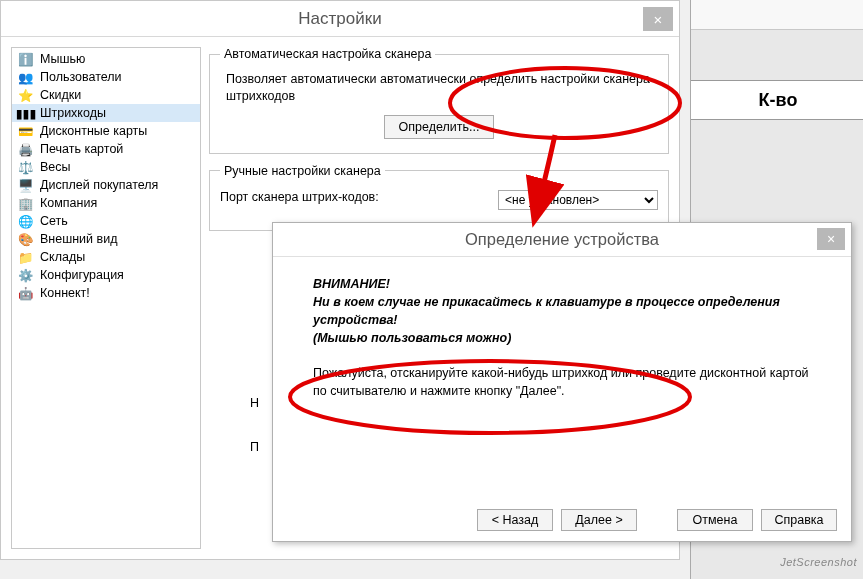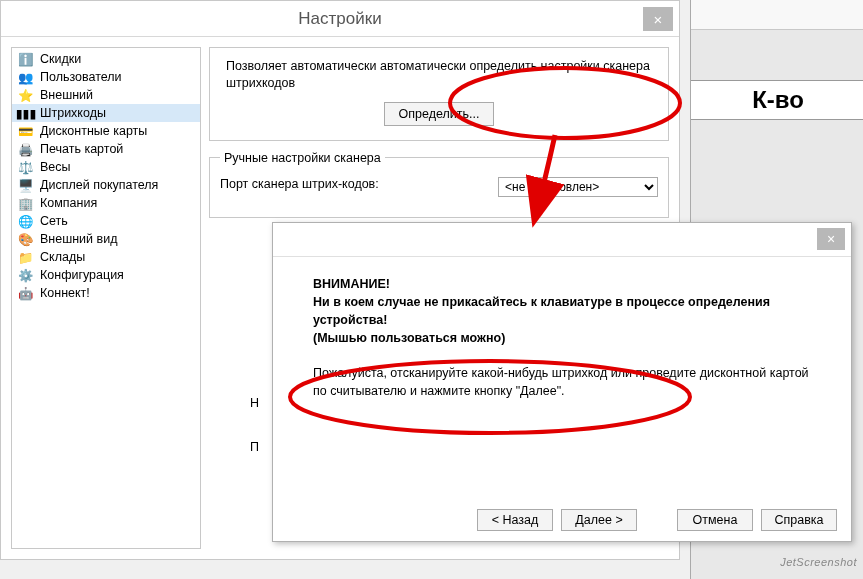--- a/index.html
+++ b/index.html
@@ -118,21 +118,21 @@
     border-bottom:1px solid #c8c8c8;
   }
   .bg-content {
     position:absolute;
     left:0; top:80px;
     width:100%; height:40px;
     background:#fff;
     border-top:1px solid #999; border-bottom:1px solid #999;
     display:flex; align-items:center; justify-content:center;
   }
-  .bg-content span { font-size:24px; font-weight:bold; }
+  .bg-content span { font-size:18px; font-weight:bold; }
 
   
   .modal {
     position:absolute;
     left: 272px; top: 222px;
     width: 580px; height: 320px;
     background:#fff;
     border:1px solid #b0b0b0;
     box-shadow: 2px 2px 6px rgba(0,0,0,0.25);
   }
@@ -148,21 +148,21 @@
     width:28px; height:22px;
     background:#b8b8b8; color:#fff;
     display:flex;align-items:center;justify-content:center;
     font-size:14px; cursor:pointer;
   }
   .modal-body {
     padding: 18px 40px 10px 40px;
     font-size:12.5px;
     line-height:1.45;
   }
-  .bold { font-weight:bold; }
+  .bold { font-weight:bold;font-style:italic; }
   .modal-body p { margin-bottom: 16px;}
   .modal-buttons {
     position:absolute;
     bottom:10px; right:14px;
     display:flex; gap:8px;
   }
   .modal-buttons button, .big-gap {
     padding:3px 12px;
     min-width:76px;
     background:#f4f4f4;
@@ -200,29 +200,29 @@
 
 <div class="main-window">
   <div class="titlebar">
     <span class="title">Настройки</span>
     <div class="close-main">×</div>
   </div>
   <div class="body-area">
     <div class="sidebar" id="sidebar">
         <div class="side-item">
           <span class="side-icon">ℹ️</span>
-          <span>Скидки</span>
+          <span>Мышью</span>
         </div>
         <div class="side-item">
           <span class="side-icon">👥</span>
           <span>Пользователи</span>
         </div>
         <div class="side-item">
           <span class="side-icon">⭐</span>
-          <span>Внешний</span>
+          <span>Скидки</span>
         </div>
         <div class="side-item selected">
           <span class="side-icon">▮▮▮</span>
           <span>Штрихкоды</span>
         </div>
         <div class="side-item">
           <span class="side-icon">💳</span>
           <span>Дисконтные карты</span>
         </div>
         <div class="side-item">
@@ -257,20 +257,21 @@
           <span class="side-icon">⚙️</span>
           <span>Конфигурация</span>
         </div>
         <div class="side-item">
           <span class="side-icon">🤖</span>
           <span>Коннект!</span>
         </div>
       </div>
     <div class="right-panel">
       <fieldset>
+        <legend>Автоматическая настройка сканера</legend>
         <div class="auto-desc">Позволяет автоматически автоматически определить настройки сканера штрихкодов</div>
         <button class="auto-btn">Определить...</button>
       </fieldset>
       <fieldset>
         <legend>Ручные настройки сканера</legend>
         <div class="manual-row">
           <label>Порт сканера штрих-кодов:</label>
           <select class="dropdown">
             <option>&lt;не установлен&gt;</option>
           </select>
@@ -278,20 +279,21 @@
       </fieldset>
     </div>
   </div>
 </div>
 
 <div class="hidden-letters">Н</div>
 <div class="hidden-letters2">П</div>
 
 <div class="modal">
   <div class="modal-title">
+    <span class="t">Определение устройства</span>
     <div class="modal-close">×</div>
   </div>
   <div class="modal-body">
     <p class="bold">
       <span>ВНИМАНИЕ!</span><br>
       <span>Ни в коем случае не прикасайтесь к клавиатуре в процессе определения устройства!</span><br>
       <span>(Мышью пользоваться можно)</span>
     </p>
     <p>Пожалуйста, отсканируйте какой-нибудь штрихкод или проведите дисконтной картой по считывателю и нажмите кнопку "Далее".</p>
   </div>

